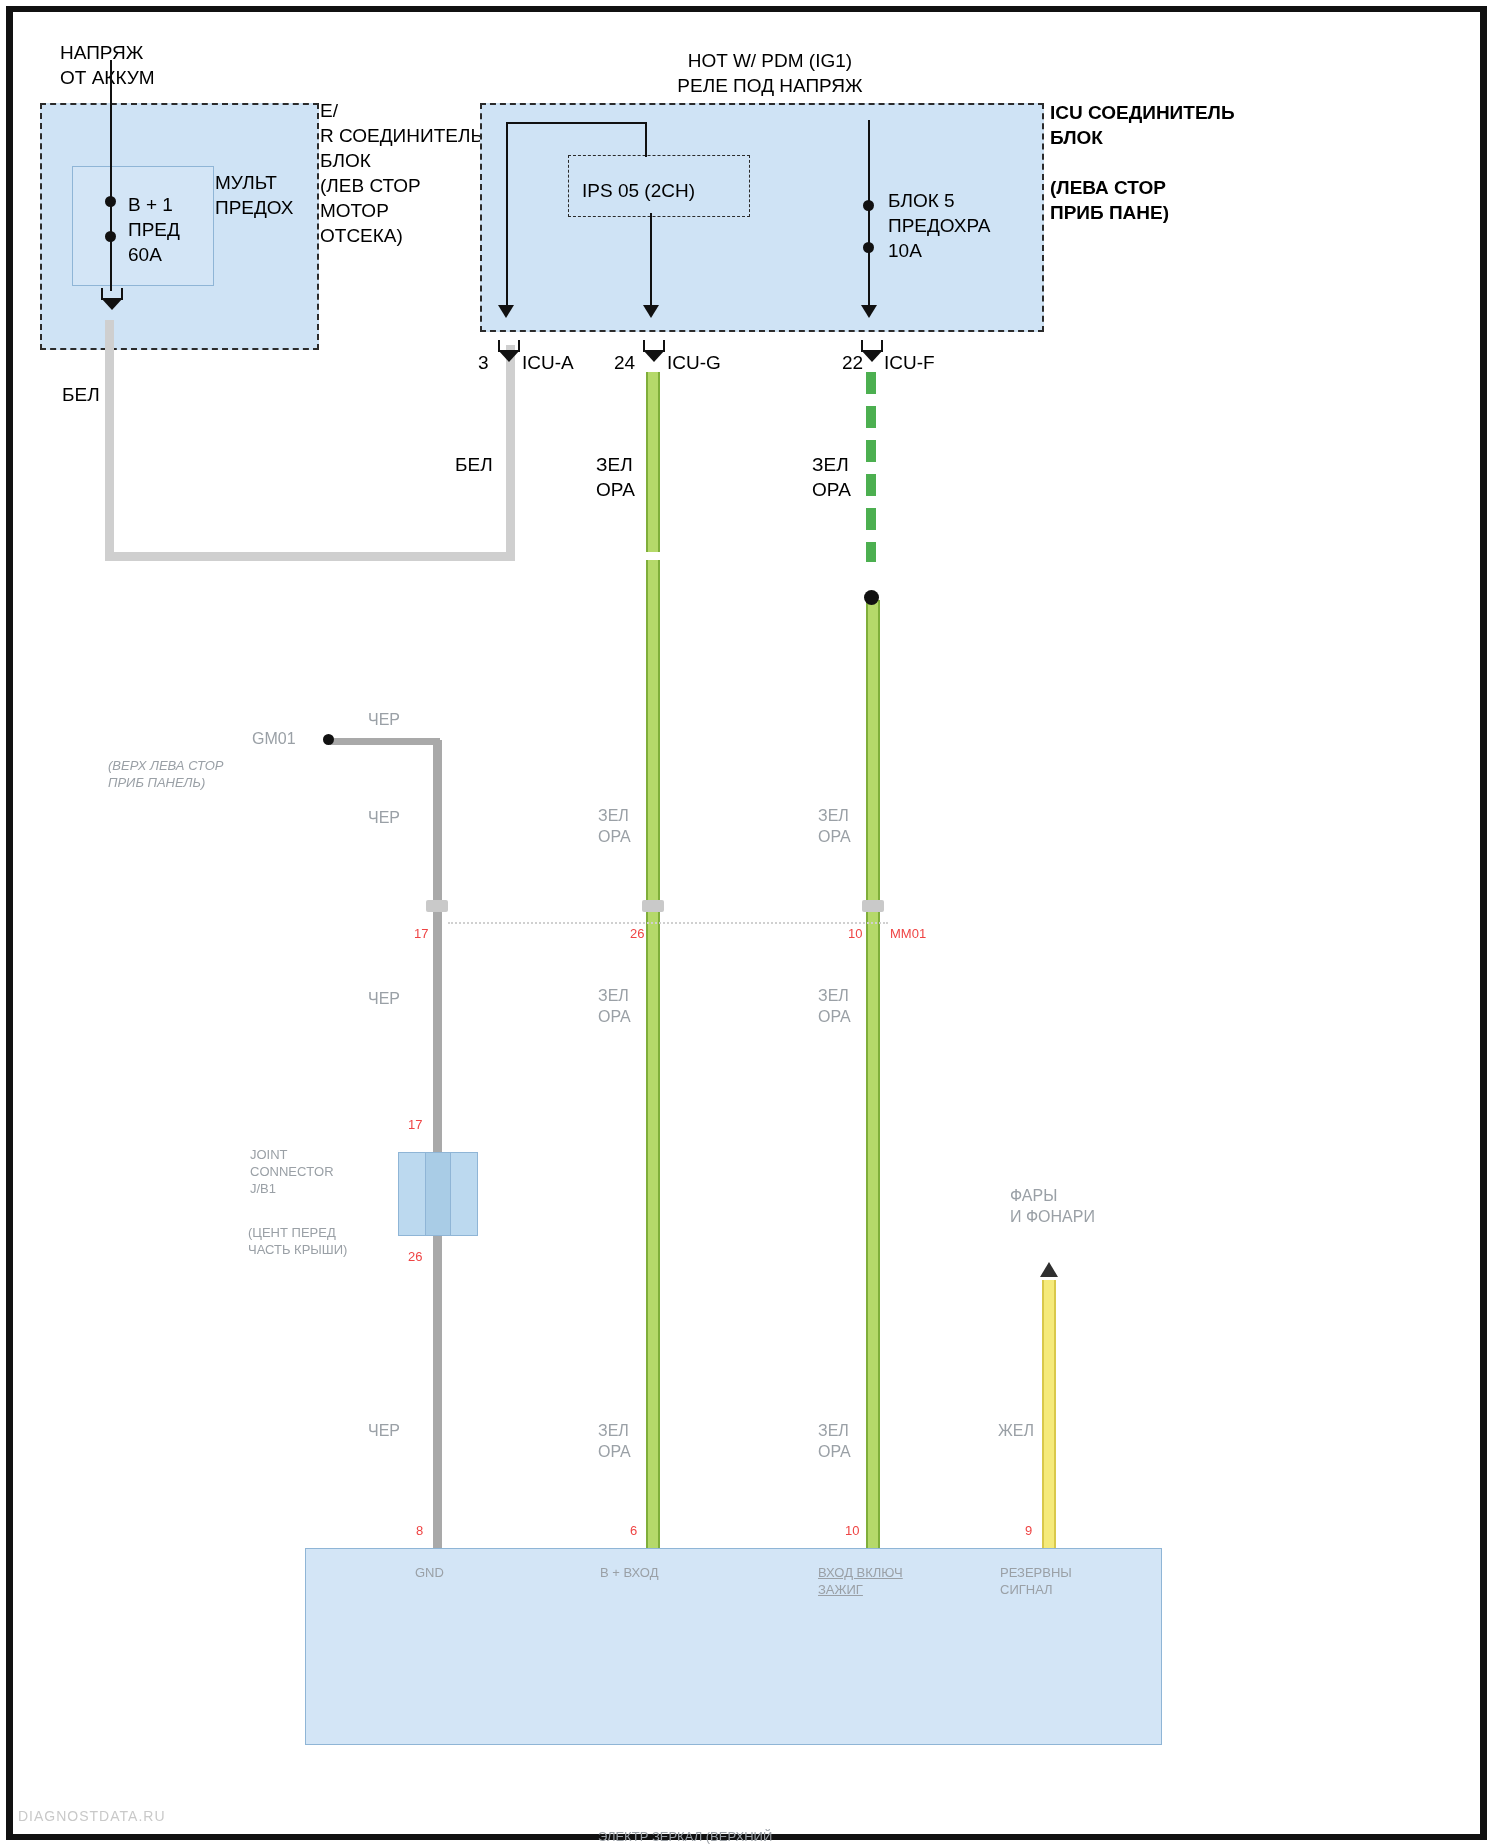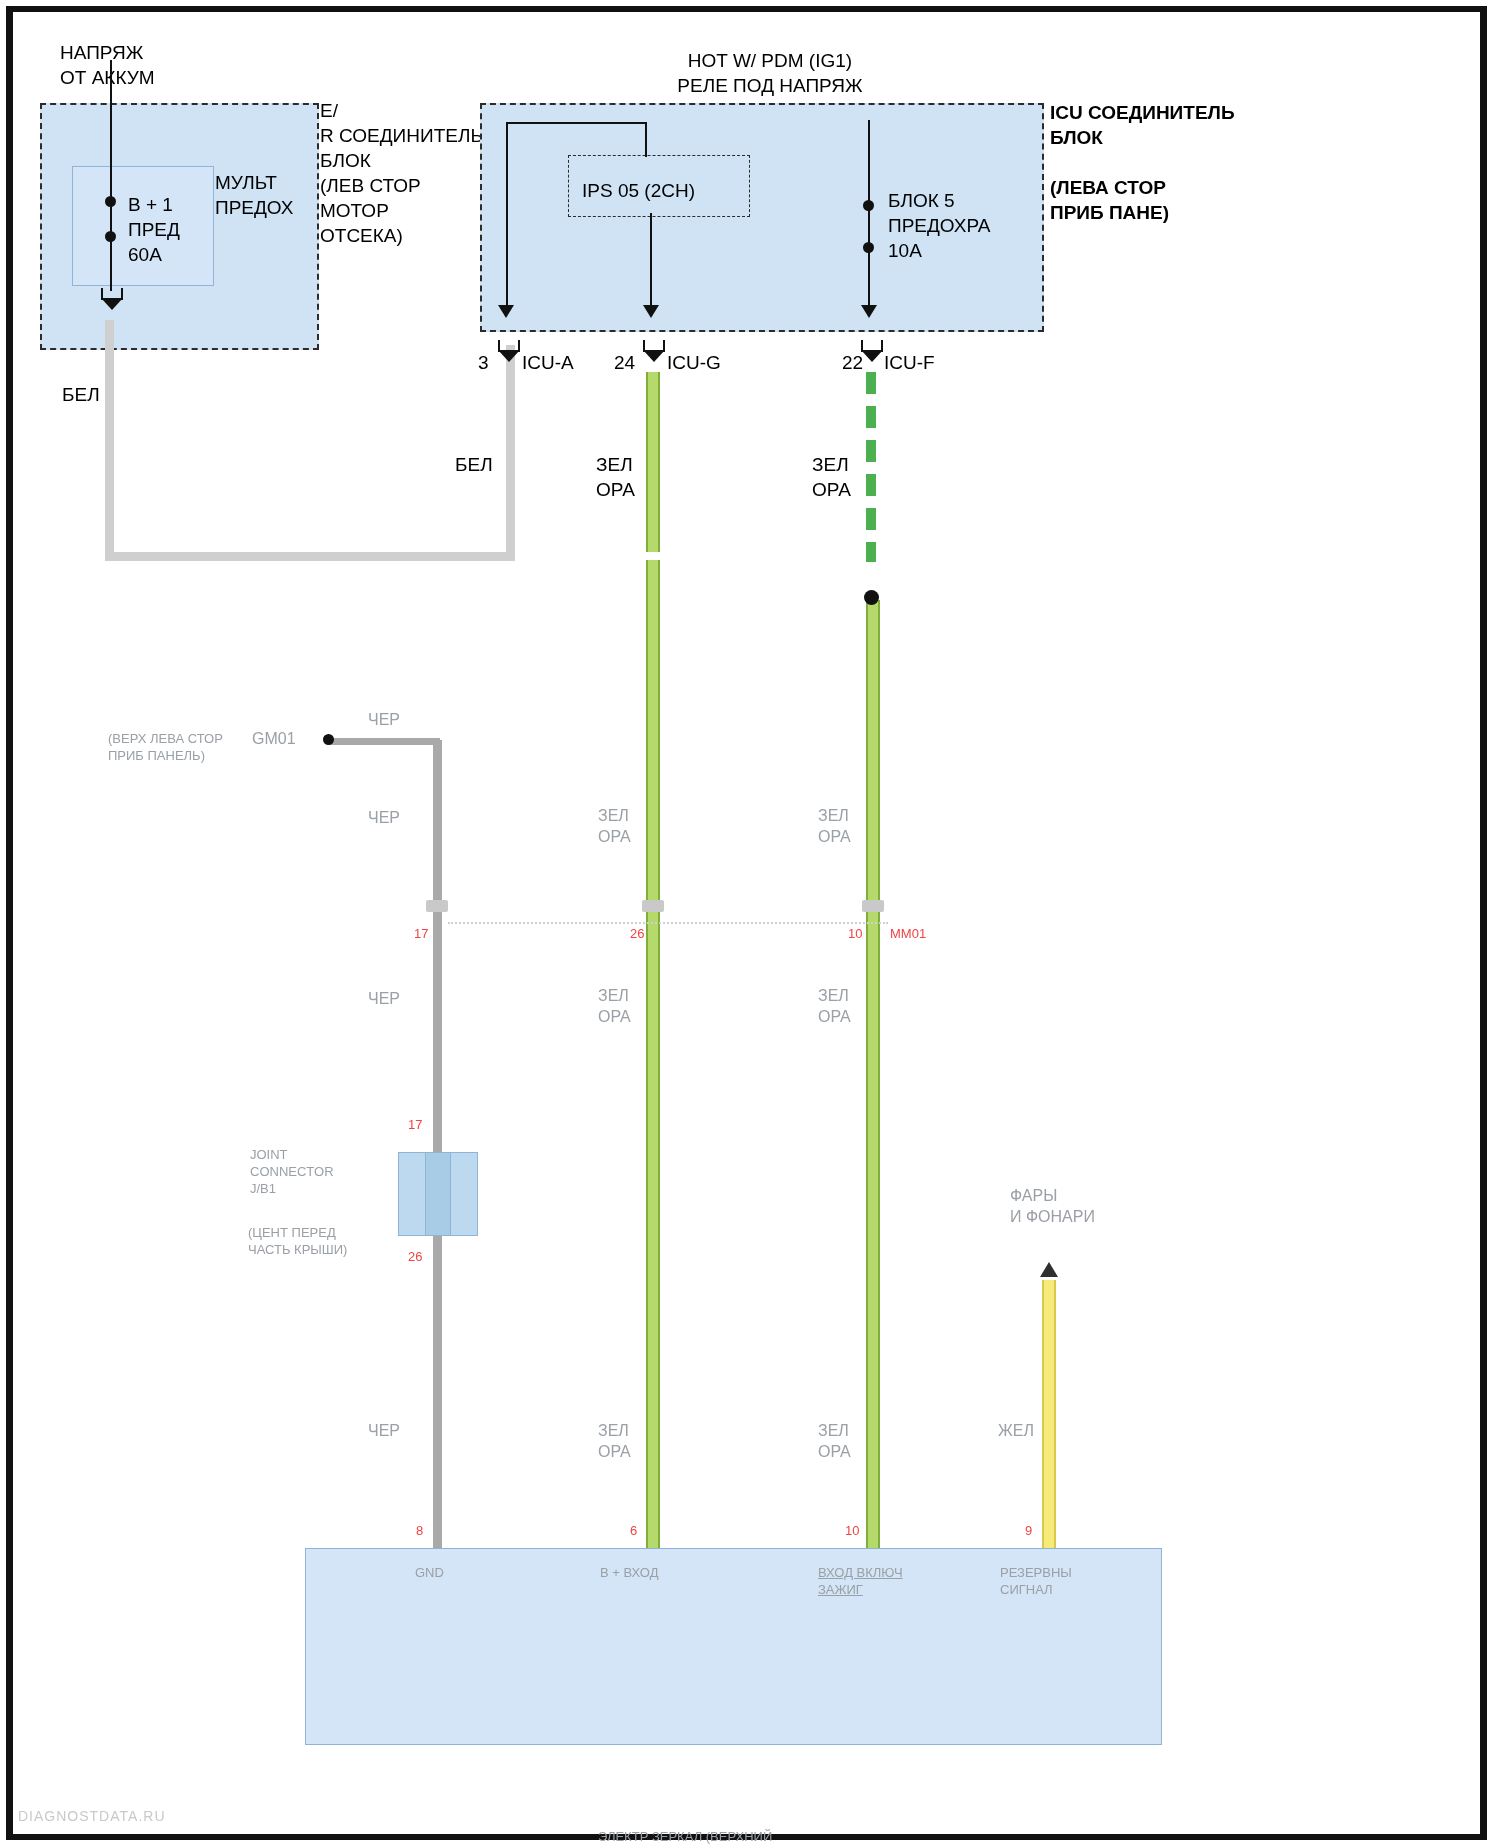--- a/index.html
+++ b/index.html
@@ -259,21 +259,21 @@
 
   <div class="wire wire-green" style="left:646px; top:560px; width:14px; height:990px;"></div>
   <div class="wire wire-green" style="left:866px; top:600px; width:14px; height:950px;"></div>
   <div class="dot-big" style="left:864px; top:590px;"></div>
 
   <div class="wire wire-grey" style="left:433px; top:740px; width:9px; height:810px;"></div>
   <div class="wire wire-grey" style="left:330px; top:738px; width:110px; height:7px;"></div>
   <div class="dot" style="left:323px; top:734px;"></div>
 
   <div class="txt small faded" style="left:252px; top:728px;">GM01</div>
-  <div class="txt tiny faded" style="left:108px; top:730px;">(ВЕРХ ЛЕВА СТОР
+  <div class="txt tiny faded" style="left:108px; top:757px;font-style:italic;">(ВЕРХ ЛЕВА СТОР
 ПРИБ ПАНЕЛЬ)</div>
 
   <div class="txt small faded" style="left:368px; top:709px;">ЧЕР</div>
   <div class="txt small faded" style="left:368px; top:807px;">ЧЕР</div>
   <div class="txt small faded" style="left:368px; top:988px;">ЧЕР</div>
   <div class="txt small faded" style="left:368px; top:1420px;">ЧЕР</div>
 
   <div class="dotted-h" style="left:448px; top:922px; width:440px;"></div>
   <div class="splice" style="left:426px; top:900px;"></div>
   <div class="splice" style="left:642px; top:900px;"></div>

